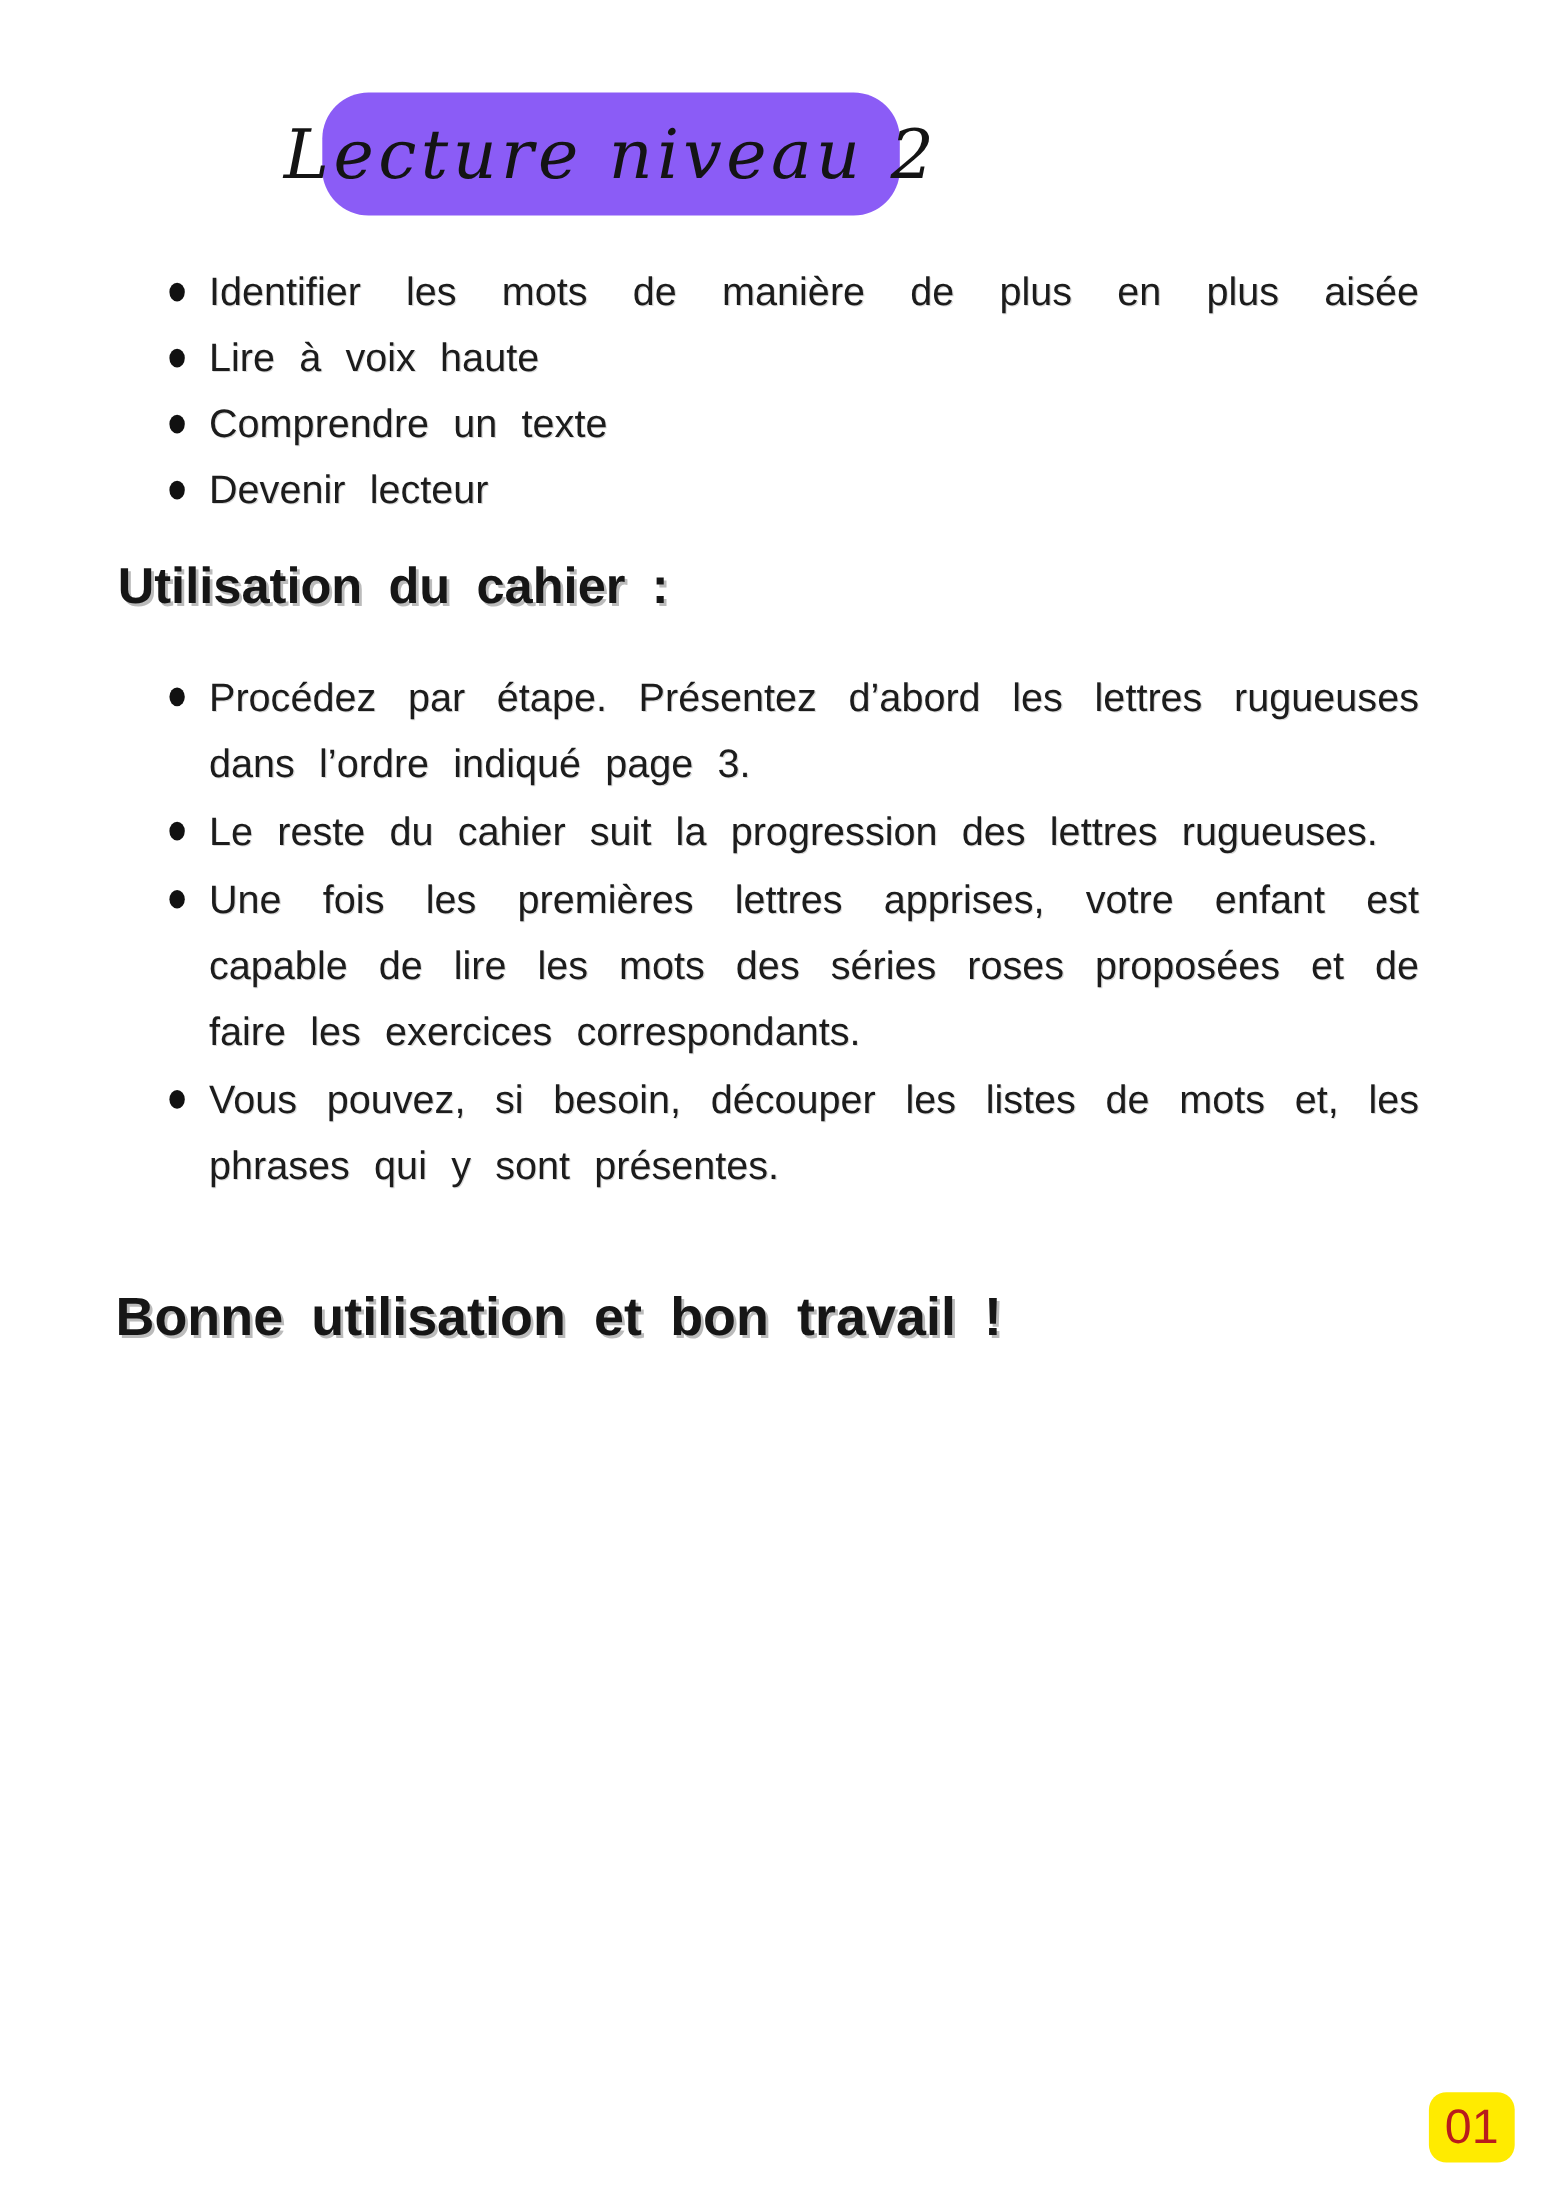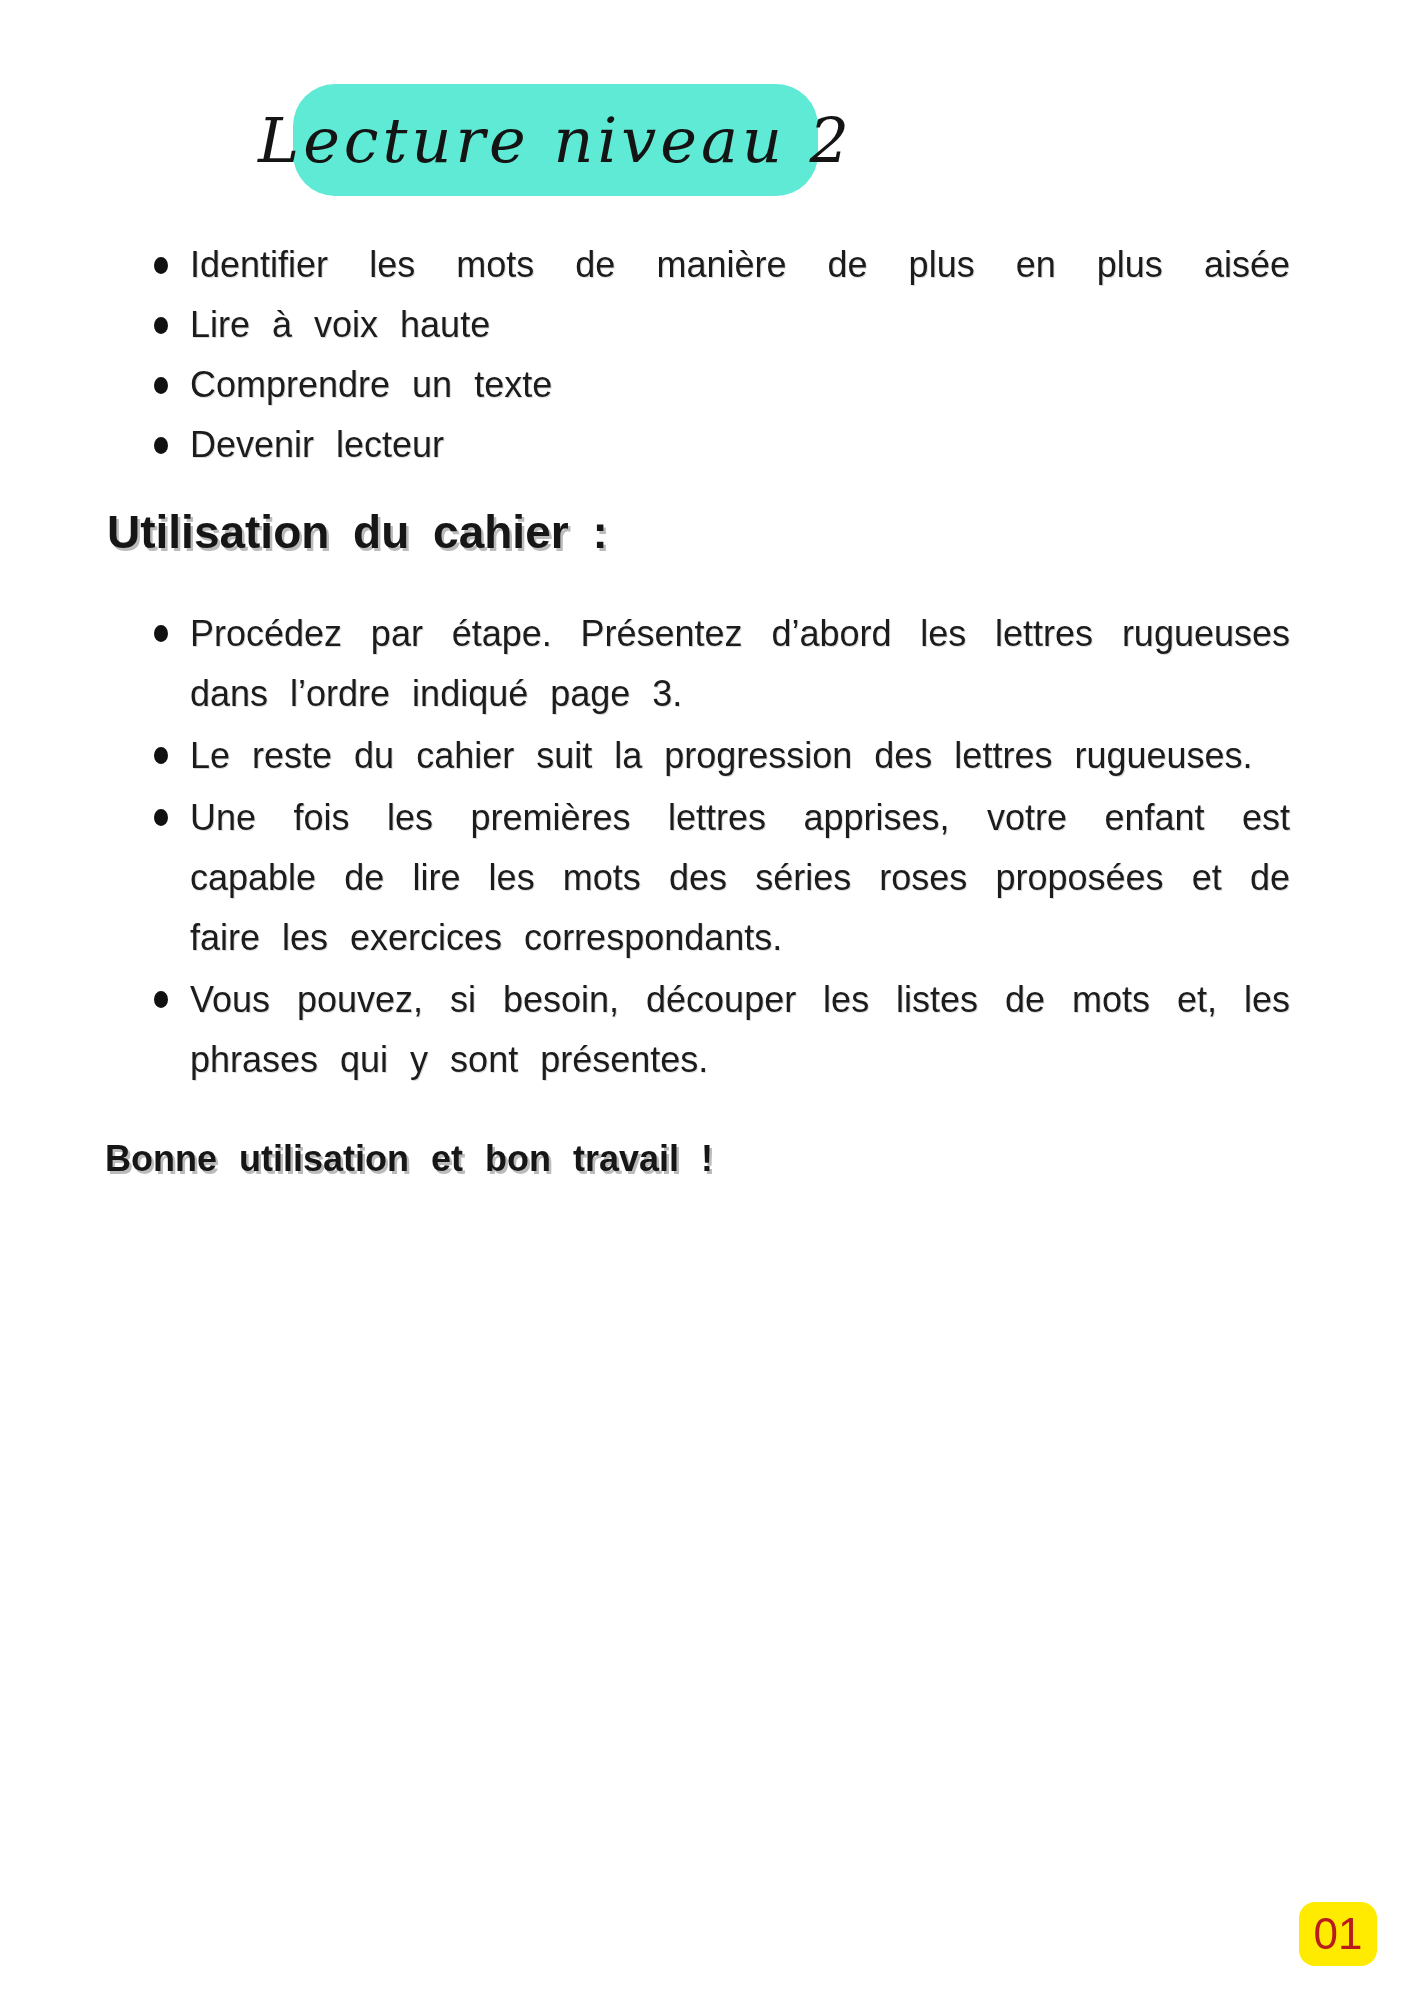--- a/index.html
+++ b/index.html
@@ -11,21 +11,21 @@
     color: #161616;
     font-family: "Liberation Sans", sans-serif;
     overflow: hidden;
   }
 
   
   .banner {
     margin: 84px 0 0 293px;
     width: 525px;
     height: 112px;
-    background: #5eead4;
+    background: #8b5cf6;
     border-radius: 42px;
     display: flex;
     align-items: center;
     justify-content: center;
   }
   .banner .title-text {
     font-family: "DejaVu Serif", serif;
     font-style: italic;
     font-size: 62px;
     letter-spacing: 4px;
@@ -93,22 +93,22 @@
     height: 17px;
     background: #111111;
     border-radius: 50%;
   }
   ul.bullets-2 { line-height: 60px; margin-top: 42px; }
   ul.bullets-1 { margin-top: 40px; }
   ul.bullets li.spread { text-align-last: justify; }
 
   
   .footer-message {
-    margin: 48px 0 0 105px;
-    font-size: 36px;
+    margin: 80px 0 0 105px;
+    font-size: 49px;
     font-weight: bold;
     word-spacing: 12px;
     text-shadow: 2.5px 2.5px 0 rgba(120,120,120,0.5);
   }
 
   
   .page-badge {
     position: absolute;
     right: 37px;
     bottom: 34px;

